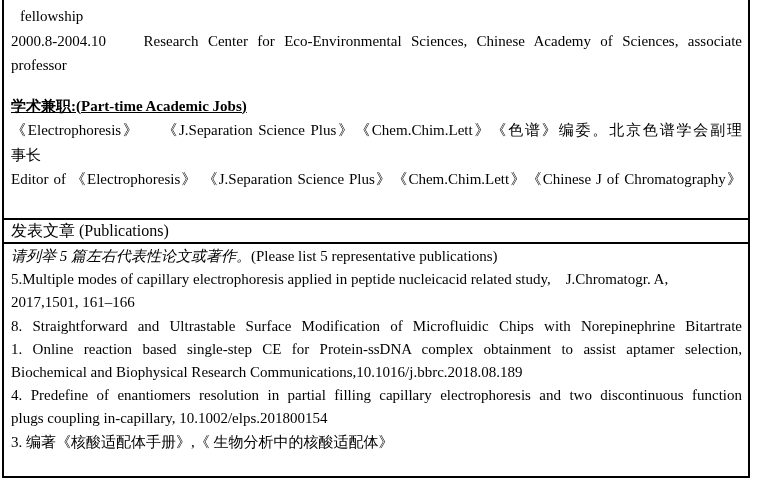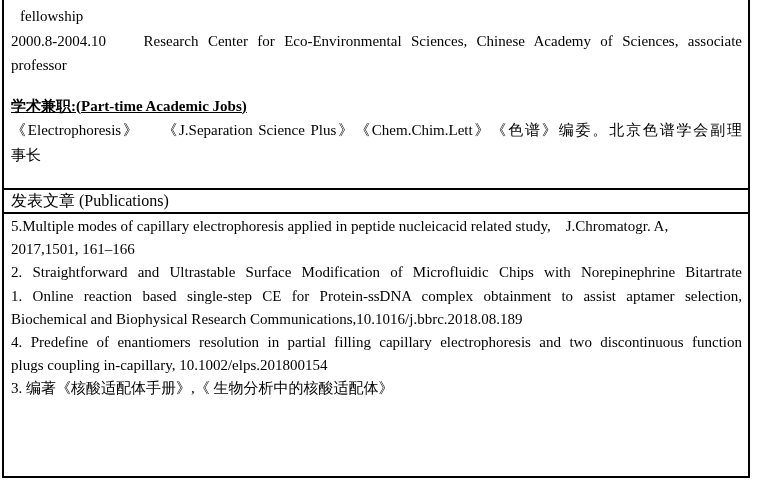--- a/index.html
+++ b/index.html
@@ -23,21 +23,21 @@
     border-bottom: 2px solid #000;
     box-sizing: border-box;
     background: #fff;
   }
   .cell {
     box-sizing: border-box;
     overflow: hidden;
     font-size: 15px;
   }
   .cell-career {
-    height: 188px;
+    height: 218px;
     padding: 4px 6px 8px 7px;
   }
   .cell-pub-header {
     height: 26px;
     border-top: 2px solid #000;
     border-bottom: 2px solid #000;
     line-height: 22px;
     padding-left: 7px;
     font-size: 16px;
   }
@@ -67,29 +67,31 @@
 
 <div class="doc-table">
   <div class="cell cell-career">
       <div class="tline indent"><span>fellowship</span></div>
       <div class="tline justify"><span>2000.8-2004.10    Research Center for Eco-Environmental Sciences, Chinese Academy of Sciences, associate</span></div>
       <div class="tline"><span>professor</span></div>
       <div class="tline spacer"><span></span></div>
       <div class="tline bold"><span>学术兼职:(Part-time Academic Jobs)</span></div>
       <div class="tline justify"><span>《Electrophoresis》    《J.Separation Science Plus》《Chem.Chim.Lett》《色谱》编委。北京色谱学会副理</span></div>
       <div class="tline"><span>事长</span></div>
+      <div class="tline justify"><span>Editor of 《Electrophoresis》 《J.Separation Science Plus》《Chem.Chim.Lett》《Chinese J of Chromatography》</span></div>
     </div>
 
   <div class="cell cell-pub-header">
     <span>发表文章 (Publications)</span>
   </div>
 
   <div class="cell cell-publications">
+      <div class="tline"><span class="kai">请列举 5 篇左右代表性论文或著作。</span><span>(Please list 5 representative publications)</span></div>
       <div class="tline"><span>5.Multiple modes of capillary electrophoresis applied in peptide nucleicacid related study,    J.Chromatogr. A,</span></div>
       <div class="tline"><span>2017,1501, 161–166</span></div>
-      <div class="tline justify"><span>2. Straightforward and Ultrastable Surface Modification of Microfluidic Chips with Norepinephrine Bitartrate</span></div>
+      <div class="tline justify"><span>8. Straightforward and Ultrastable Surface Modification of Microfluidic Chips with Norepinephrine Bitartrate</span></div>
       <div class="tline justify"><span>1. Online reaction based single-step CE for Protein-ssDNA complex obtainment to assist aptamer selection,</span></div>
       <div class="tline"><span>Biochemical and Biophysical Research Communications,10.1016/j.bbrc.2018.08.189</span></div>
       <div class="tline justify"><span>4. Predefine of enantiomers resolution in partial filling capillary electrophoresis and two discontinuous function</span></div>
       <div class="tline"><span>plugs coupling in-capillary, 10.1002/elps.201800154</span></div>
       <div class="tline"><span>3. 编著《核酸适配体手册》,《 生物分析中的核酸适配体》</span></div>
     </div>
 </div>
 
 </body></html>

